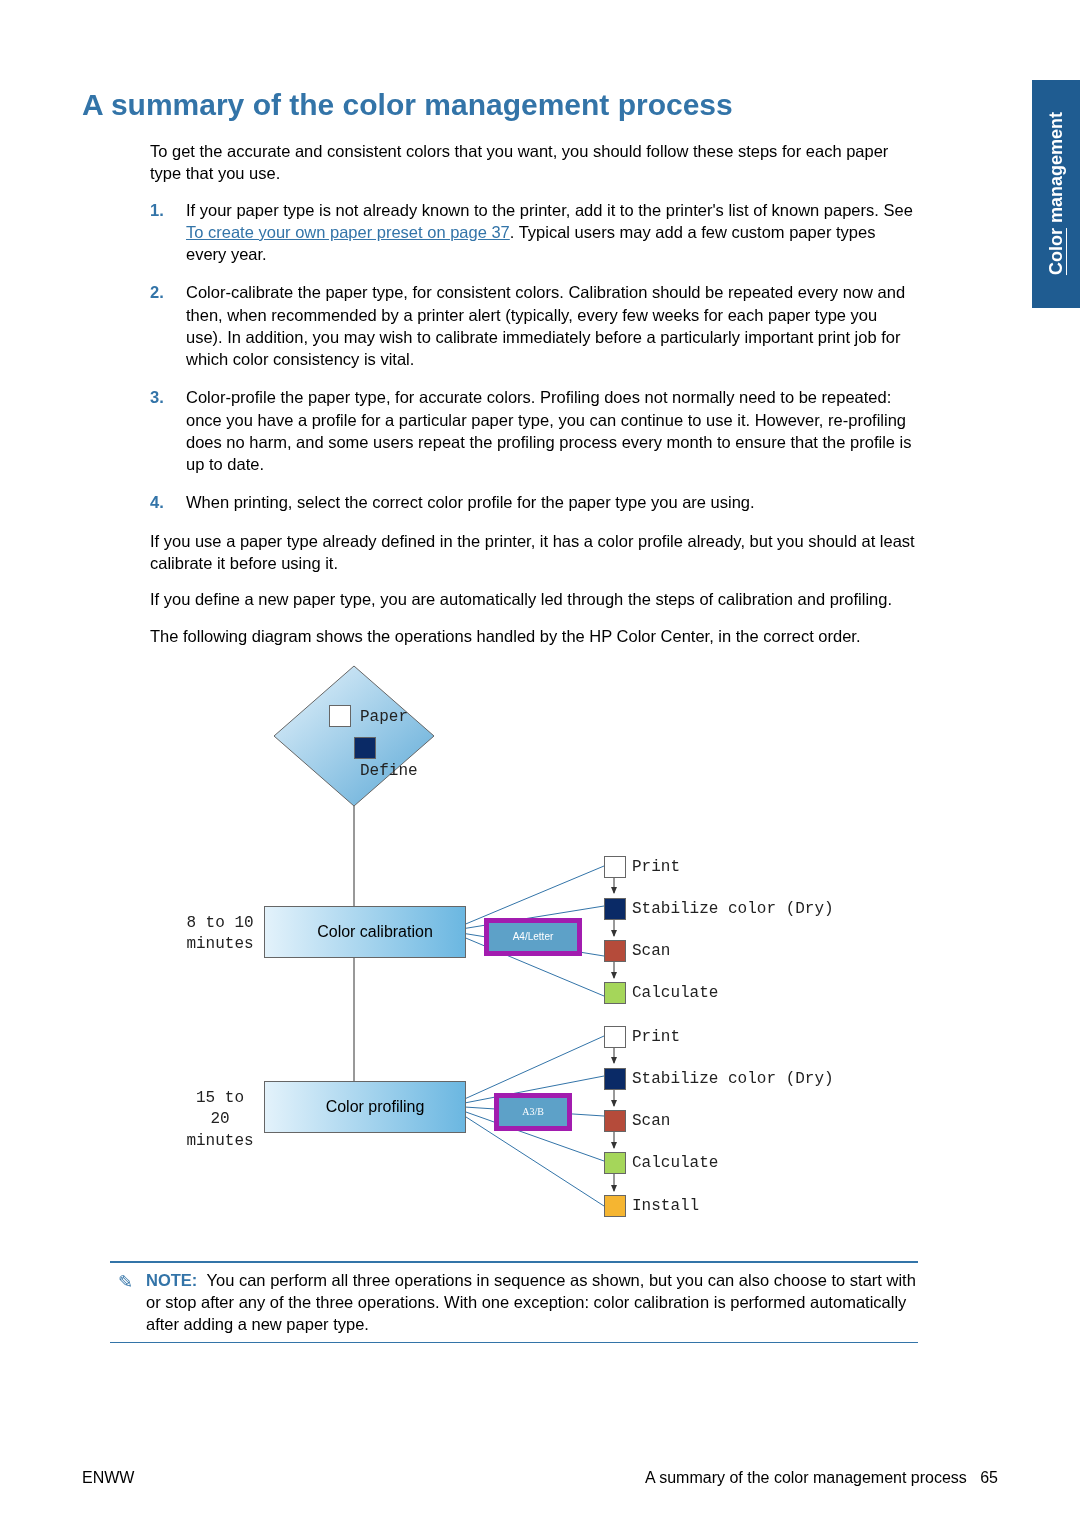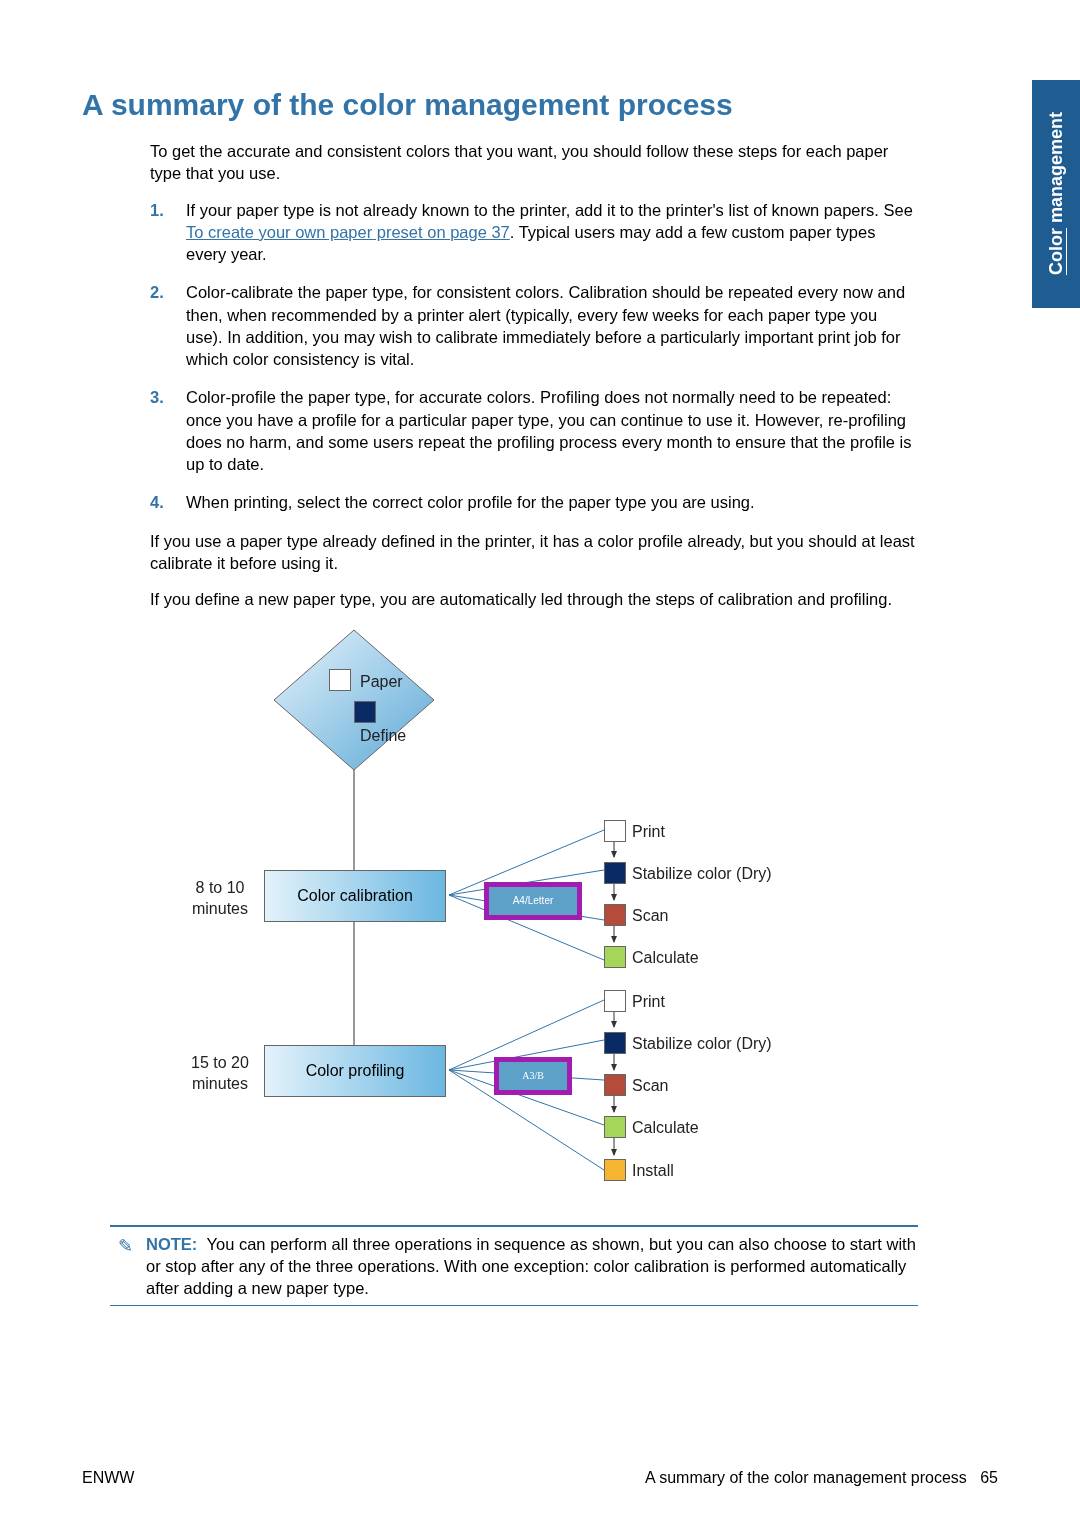--- a/index.html
+++ b/index.html
@@ -10,23 +10,23 @@
   .tab .ul{text-decoration:underline;}
   h1{color:#3374a8;font-weight:bold;font-size:30px;margin:0 0 18px 0;}
   .body-col{margin-left:68px;margin-right:80px;font-size:16.5px;line-height:1.35;}
   .body-col p{margin:0 0 14px 0;}
   ol.num{list-style:none;padding:0;margin:0 0 14px 0;}
   ol.num>li{position:relative;padding-left:36px;margin-bottom:16px;}
   ol.num>li .n{position:absolute;left:0;top:0;color:#3374a8;font-weight:bold;}
   a.link{color:#3374a8;text-decoration:underline;}
   .diagram{width:700px;height:590px;margin:8px auto 10px auto;position:relative;}
   .diagram svg{position:absolute;top:0;left:0;}
-  .dlabel{position:absolute;font-family:Liberation Sans, sans-serif;font-size:16px;color:#222;}
+  .dlabel{position:absolute;font-family:Liberation Mono, monospace;font-size:16px;color:#222;}
   .dlabel.center{text-align:center;}
-  .box{position:absolute;border:1px solid #666;text-align:center;font-family:"Trebuchet MS",Arial;font-size:16px;display:flex;align-items:center;justify-content:center;background:linear-gradient(to right,#e3f2fb,#6bb7e1);}
+  .box{position:absolute;border:1px solid #666;text-align:center;font-family:"Trebuchet MS",Arial;font-size:16px;display:flex;align-items:center;justify-content:center;background:linear-gradient(to right,#e3f2fb,#6bb7e1);padding-left:20px;}
   .chip{position:absolute;border:5px solid #a21caf;background:#5da1c8;color:#fff;font-family:"Trebuchet MS",Arial;font-size:10px;display:flex;align-items:center;justify-content:center;}
   .sq{position:absolute;width:20px;height:20px;border:1px solid #666;}
   .note-row{display:flex;border-top:2px solid #3374a8;border-bottom:1px solid #3374a8;margin-left:28px;margin-right:80px;padding:6px 0 6px 8px;font-size:16.5px;line-height:1.35;}
   .note-row .icon{flex:0 0 24px;color:#3374a8;font-size:18px;margin-right:4px;margin-top:1px;}
   .note-row .txt{flex:1;}
   .note-row .nb{color:#3374a8;font-weight:bold;}
   .footer{position:absolute;bottom:40px;left:82px;right:82px;font-size:16px;display:flex;justify-content:space-between;margin-top:45px;}
 </style>
 </head>
 <body>
@@ -55,20 +55,21 @@
         <span>Color-profile the paper type, for accurate colors. Profiling does not normally need to be repeated: once you have a profile for a particular paper type, you can continue to use it. However, re-profiling does no harm, and some users repeat the profiling process every month to ensure that the profile is up to date.</span>
       </li>
       <li>
         <span class="n">4.</span>
         <span>When printing, select the correct color profile for the paper type you are using.</span>
       </li>
     </ol>
 
     <p>If you use a paper type already defined in the printer, it has a color profile already, but you should at least calibrate it before using it.</p>
     <p>If you define a new paper type, you are automatically led through the steps of calibration and profiling.</p>
+    <p>The following diagram shows the operations handled by the HP Color Center, in the correct order.</p>
 
     <div class="diagram">
       <svg width="700" height="590">
         <defs>
           <marker id="ah" markerWidth="10" markerHeight="10" refX="6" refY="3" orient="auto">
             <path d="M0,0 L7,3 L0,6 Z" fill="#333"></path>
           </marker>
           <linearGradient id="gd" x1="0" y1="0" x2="1" y2="1">
             <stop offset="0%" stop-color="#e8f4fc"></stop>
               <stop offset="100%" stop-color="#5aa8d6"></stop>

